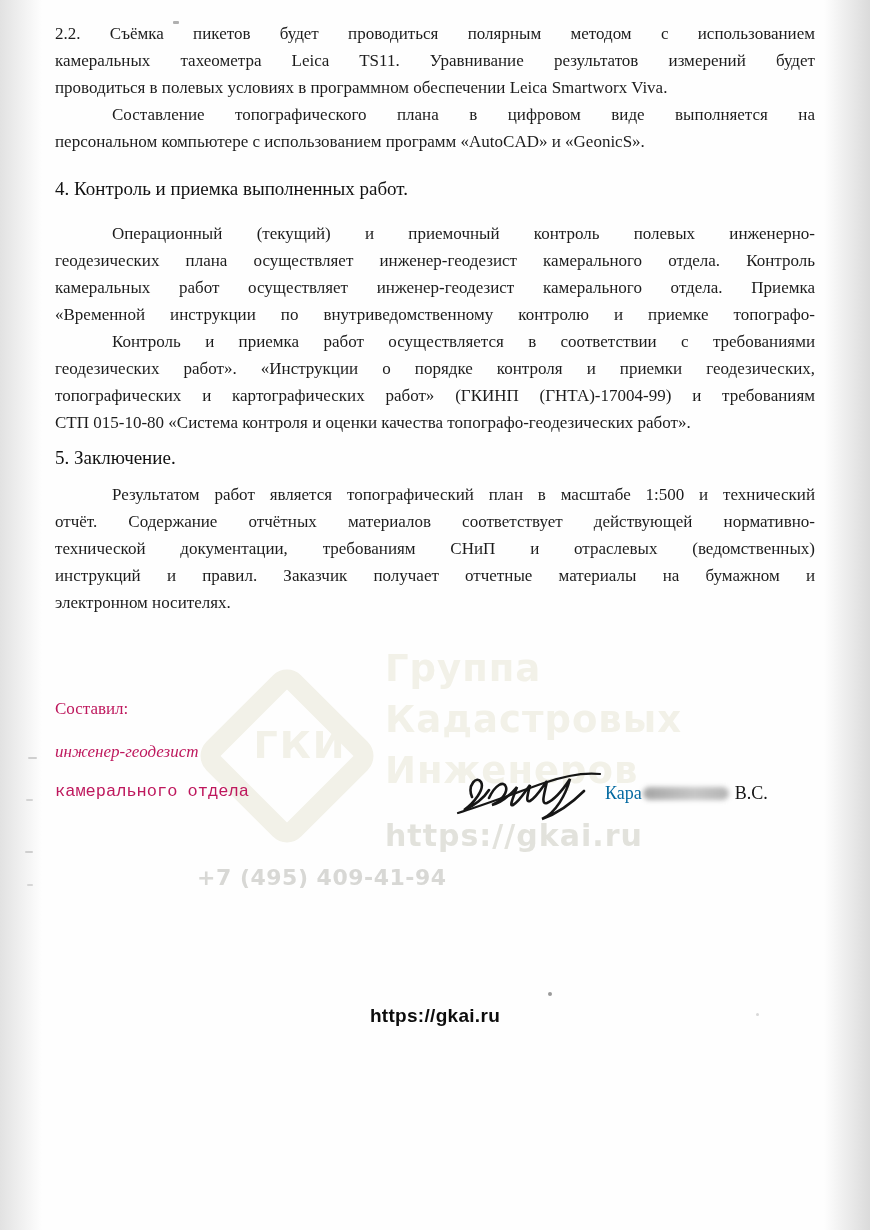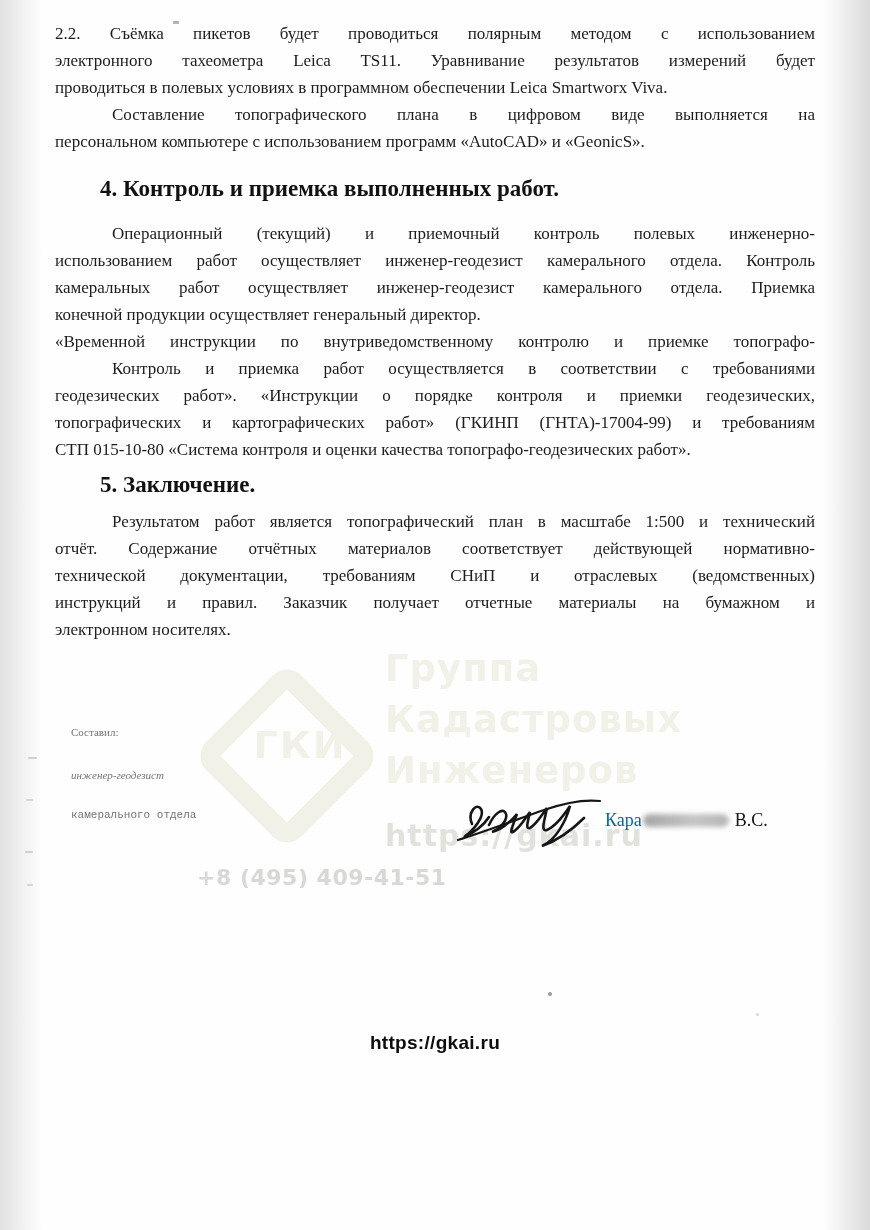--- a/index.html
+++ b/index.html
@@ -37,32 +37,32 @@
   }
   .wm-contact{
     position:absolute;left:197px;top:864px;
     font-size:22px;font-weight:600;line-height:28px;color:#d8d8d5;letter-spacing:.5px;
   }
 
   
   .doc{position:relative;z-index:1;padding:20px 55px 0 55px;font-size:17px;line-height:27px;}
   .para{margin:0;}
   .para.body{margin-bottom:0;}
-  .para.heading{font-weight:bold;font-size:23px;color:#111;margin-left:45px;}
+  .para.heading{font-weight:normal;font-size:19px;color:#111;}
   .m-p1{margin-bottom:14px;}
   .m-h4{margin-top:20px;margin-bottom:18px;}
   .m-p3{margin-bottom:12px;}
   .m-h5{margin-top:8px;margin-bottom:10px;}
   .tline{text-align:justify;text-align-last:left;}
   .tline.just{text-align-last:justify;}
   .tline.ind{text-indent:57px;}
 
   
   .sign-block{position:relative;z-index:1;margin:83px 55px 0 55px;height:250px;}
-  .sig-label{position:absolute;left:16px;font-size:11px;color:#737373;}
+  .sig-label{position:absolute;left:0;font-size:17px;color:#be185d;}
   .sig-l1{top:0;}
   .sig-l2{top:43px;font-style:italic;}
   .sig-l3{top:83px;font-family:Liberation Mono, monospace;}
   .sig-autograph{position:absolute;left:397px;top:58px;width:158px;height:72px;z-index:2;}
   .signee{position:absolute;left:550px;top:84px;font-size:18px;color:#1a1a1a;white-space:nowrap;}
   .signee .pre{color:#0369a1;filter:blur(.7px);}
   .signee .smudge{
     display:inline-block;width:86px;height:13px;margin:0 6px 0 1px;border-radius:7px;
     background:linear-gradient(90deg,#8f8f8f,#b8b8b8 60%,#a2a2a2);filter:blur(2.4px);opacity:.8;
     vertical-align:-1px;
@@ -97,42 +97,41 @@
   <div class="wm">
     <div class="wm-diamond"></div>
     <div class="wm-gki">ГКИ</div>
     <div class="wm-company">
       <div>Группа</div>
       <div>Кадастровых</div>
       <div>Инженеров</div>
     </div>
     <div class="wm-site">https://gkai.ru</div>
     <div class="wm-contact">
-      <div>+8 (495) 409-41-51</div>
+      <div>+7 (495) 409-41-94</div>
     </div>
   </div>
 
   <div class="doc" id="doc-body">
       <div class="para body m-p1">
         <div class="tline just">2.2. Съёмка пикетов будет проводиться полярным методом с использованием</div>
-        <div class="tline just">электронного тахеометра Leica TS11. Уравнивание результатов измерений будет</div>
+        <div class="tline just">камеральных тахеометра Leica TS11. Уравнивание результатов измерений будет</div>
         <div class="tline">проводиться в полевых условиях в программном обеспечении Leica Smartworx Viva.</div>
       </div>
       <div class="para body">
         <div class="tline just ind">Составление топографического плана в цифровом виде выполняется на</div>
         <div class="tline">персональном компьютере с использованием программ «AutoCAD» и «GeonicS».</div>
       </div>
       <div class="para heading m-h4">
         <div class="tline">4. Контроль и приемка выполненных работ.</div>
       </div>
       <div class="para body m-p3">
         <div class="tline just ind">Операционный (текущий) и приемочный контроль полевых инженерно-</div>
-        <div class="tline just">использованием работ осуществляет инженер-геодезист камерального отдела. Контроль</div>
+        <div class="tline just">геодезических плана осуществляет инженер-геодезист камерального отдела. Контроль</div>
         <div class="tline just">камеральных работ осуществляет инженер-геодезист камерального отдела. Приемка</div>
-        <div class="tline">конечной продукции осуществляет генеральный директор.</div>
       </div>
       <div class="para body">
         <div class="tline just">«Временной инструкции по внутриведомственному контролю и приемке топографо-</div>
         <div class="tline just ind">Контроль и приемка работ осуществляется в соответствии с требованиями</div>
         <div class="tline just">геодезических работ». «Инструкции о порядке контроля и приемки геодезических,</div>
         <div class="tline just">топографических и картографических работ» (ГКИНП (ГНТА)-17004-99) и требованиям</div>
         <div class="tline">СТП 015-10-80 «Система контроля и оценки качества топографо-геодезических работ».</div>
       </div>
       <div class="para heading m-h5">
         <div class="tline">5. Заключение.</div>

